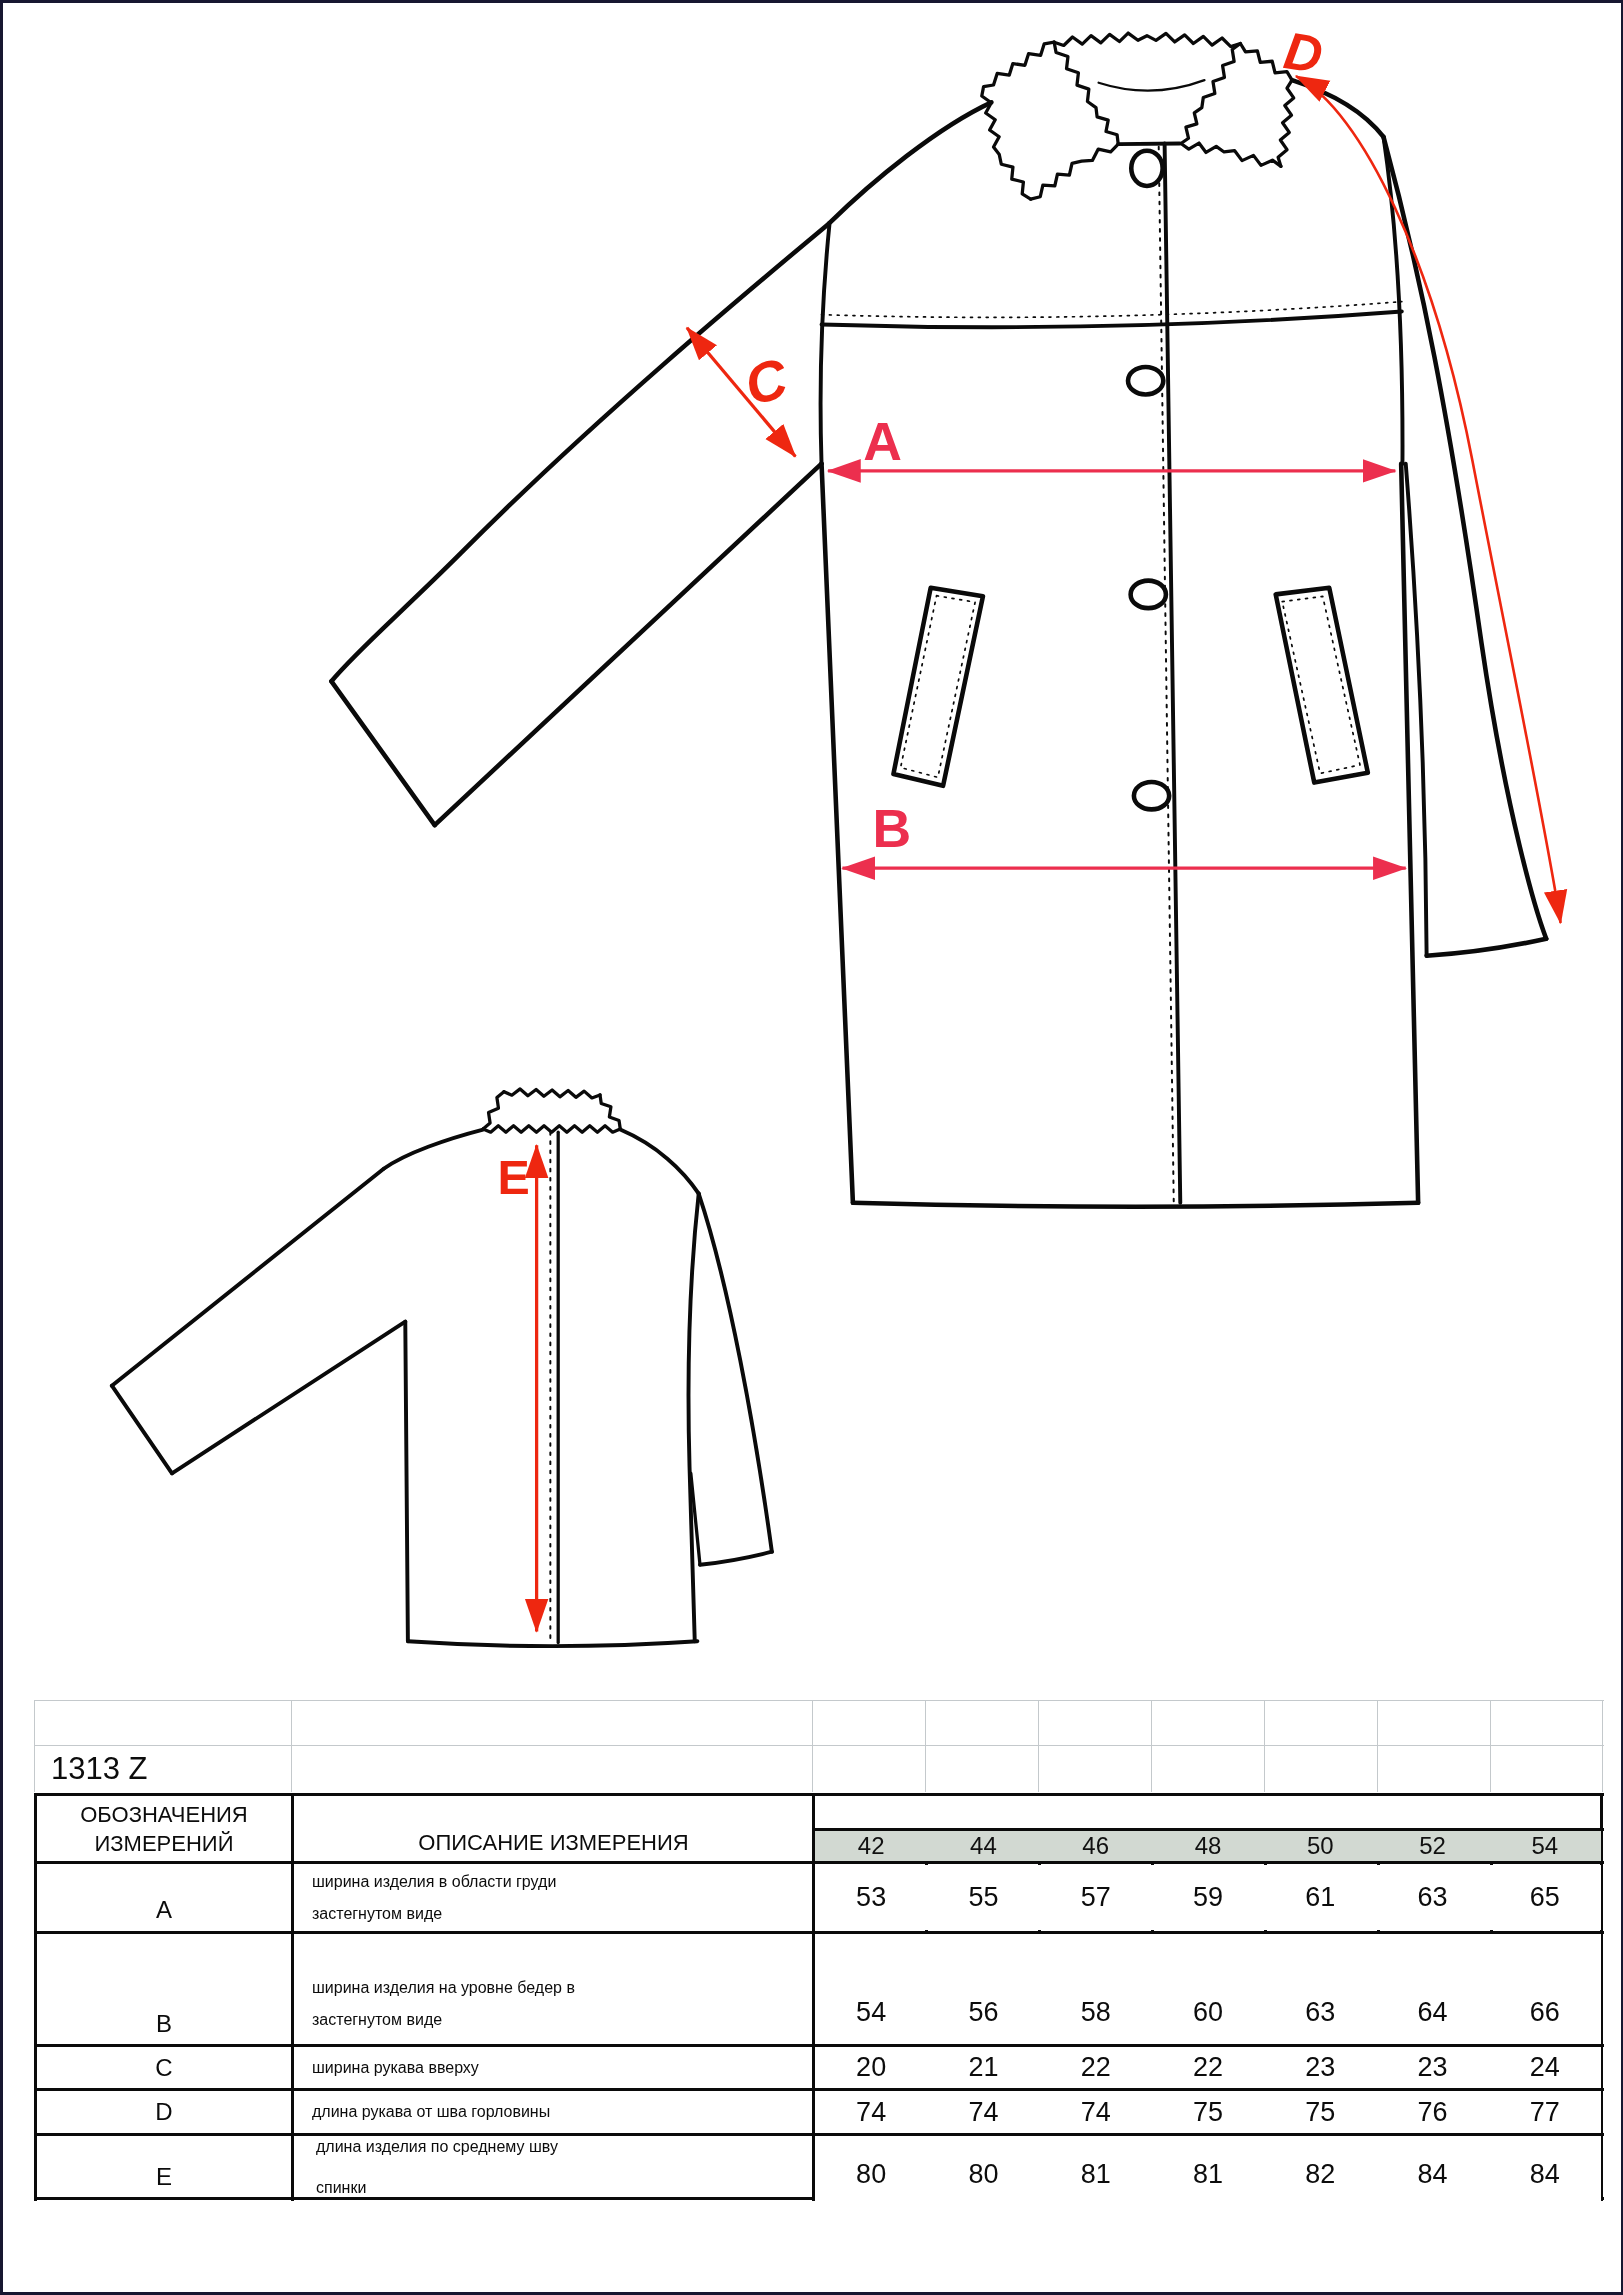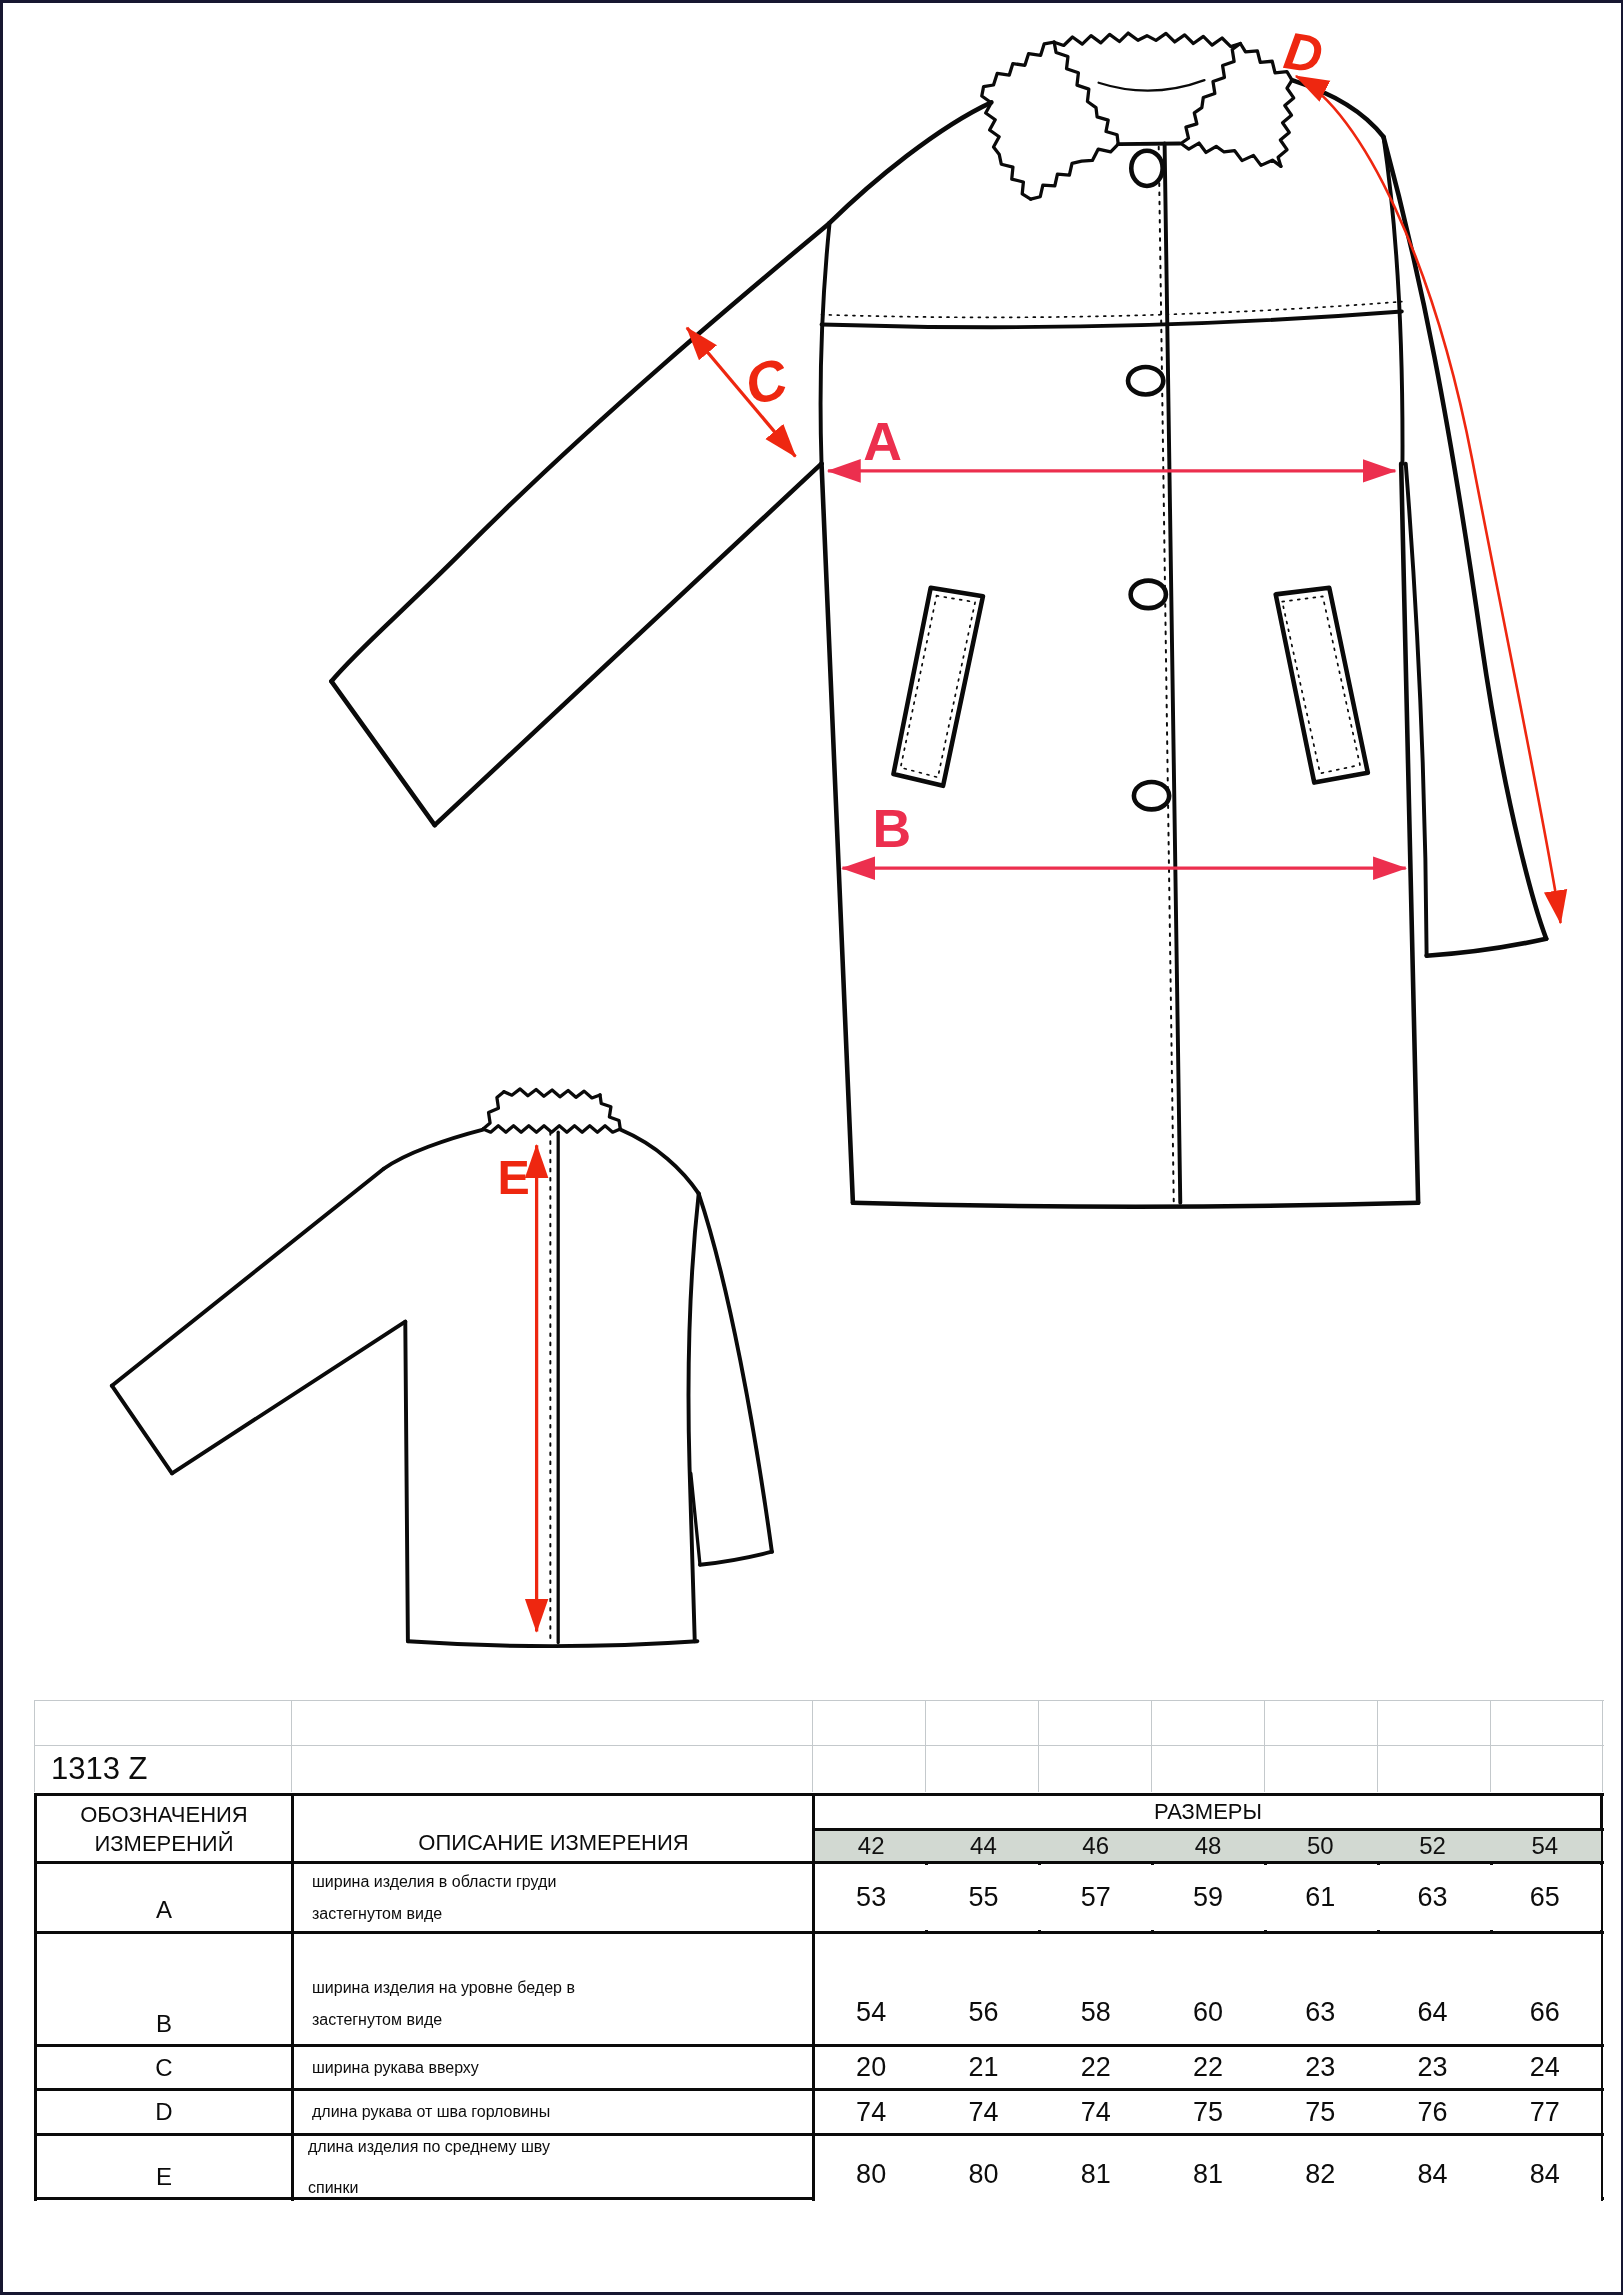--- a/index.html
+++ b/index.html
@@ -176,23 +176,20 @@
     <div class="gl" style="left:1487px;top:1825px;width:3.3px;height:373px"></div>
     <div class="gl" style="left:1597px;top:1790px;width:3.3px;height:408px"></div>
 
     <div class="cellbox hc" style="left:34px;top:1793px;width:254px;height:65px">
       <span>ОБОЗНАЧЕНИЯ</span>
       <span>ИЗМЕРЕНИЙ</span>
     </div>
     <div class="cellbox hc2" style="left:292px;top:1793px;width:517px;height:65px">
       <span>ОПИСАНИЕ ИЗМЕРЕНИЯ</span>
     </div>
-    <div class="cellbox sizes-title" style="left:812px;top:1793px;width:786px;height:32px">
-      <span>РАЗМЕРЫ</span>
-    </div>
 
     <div class="szrow" id="sizes-row" style="left:812px;top:1828px;width:786px;height:30px">
         <div class="szcell">42</div>
         <div class="szcell">44</div>
         <div class="szcell">46</div>
         <div class="szcell">48</div>
         <div class="szcell">50</div>
         <div class="szcell">52</div>
         <div class="szcell">54</div>
       </div>
@@ -220,21 +217,21 @@
     <div class="cellbox desc desc-end" style="left:292px;top:1931px;width:517px;height:110px">
       <span>ширина изделия  на уровне бедер в</span>
       <span>застегнутом виде</span>
     </div>
     <div class="cellbox desc" style="left:292px;top:2044px;width:517px;height:41px">
       <span>ширина рукава вверху</span>
     </div>
     <div class="cellbox desc" style="left:292px;top:2088px;width:517px;height:42px">
       <span>длина рукава от шва горловины</span>
     </div>
-    <div class="cellbox desc desc-e" style="left:288px;top:2133px;width:517px;height:61px">
+    <div class="cellbox desc desc-e" style="left:296px;top:2133px;width:517px;height:61px">
       <span>длина изделия по среднему шву</span>
       <span>спинки</span>
     </div>
 
     <div class="szrow" id="values-0" style="left:812px;top:1862px;width:786px;height:65px">
         <div class="valcell">53</div>
         <div class="valcell">55</div>
         <div class="valcell">57</div>
         <div class="valcell">59</div>
         <div class="valcell">61</div>

